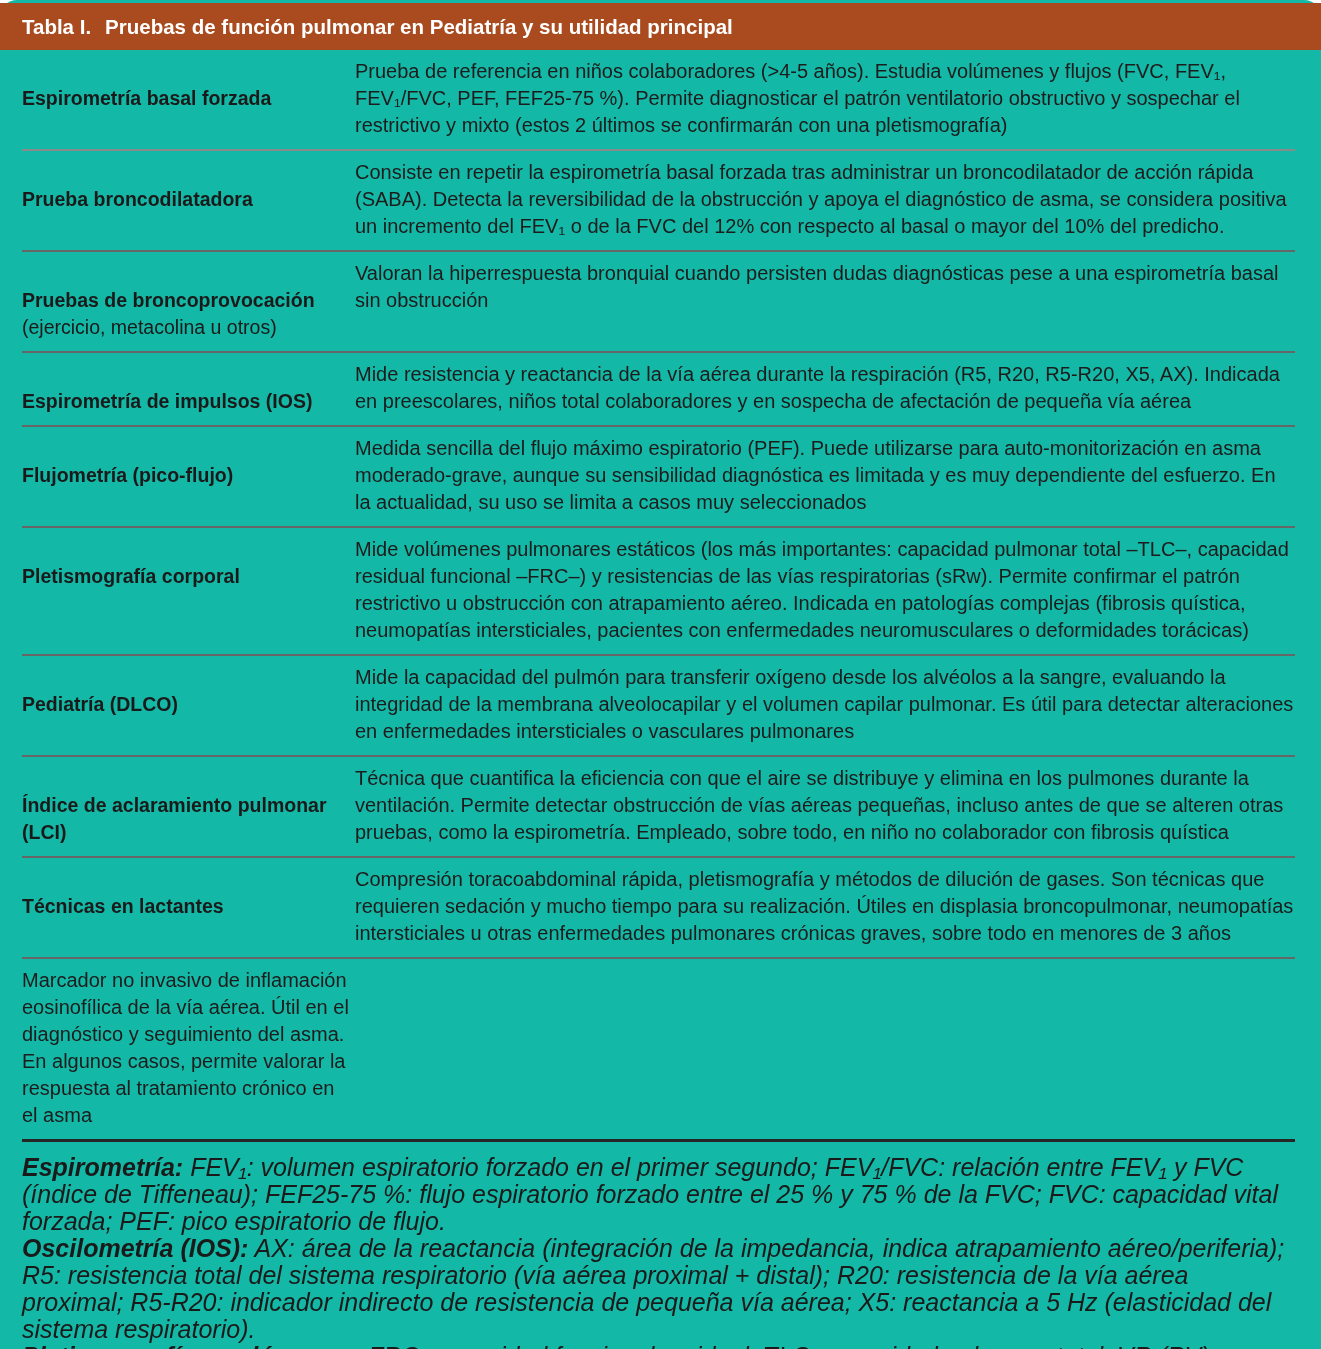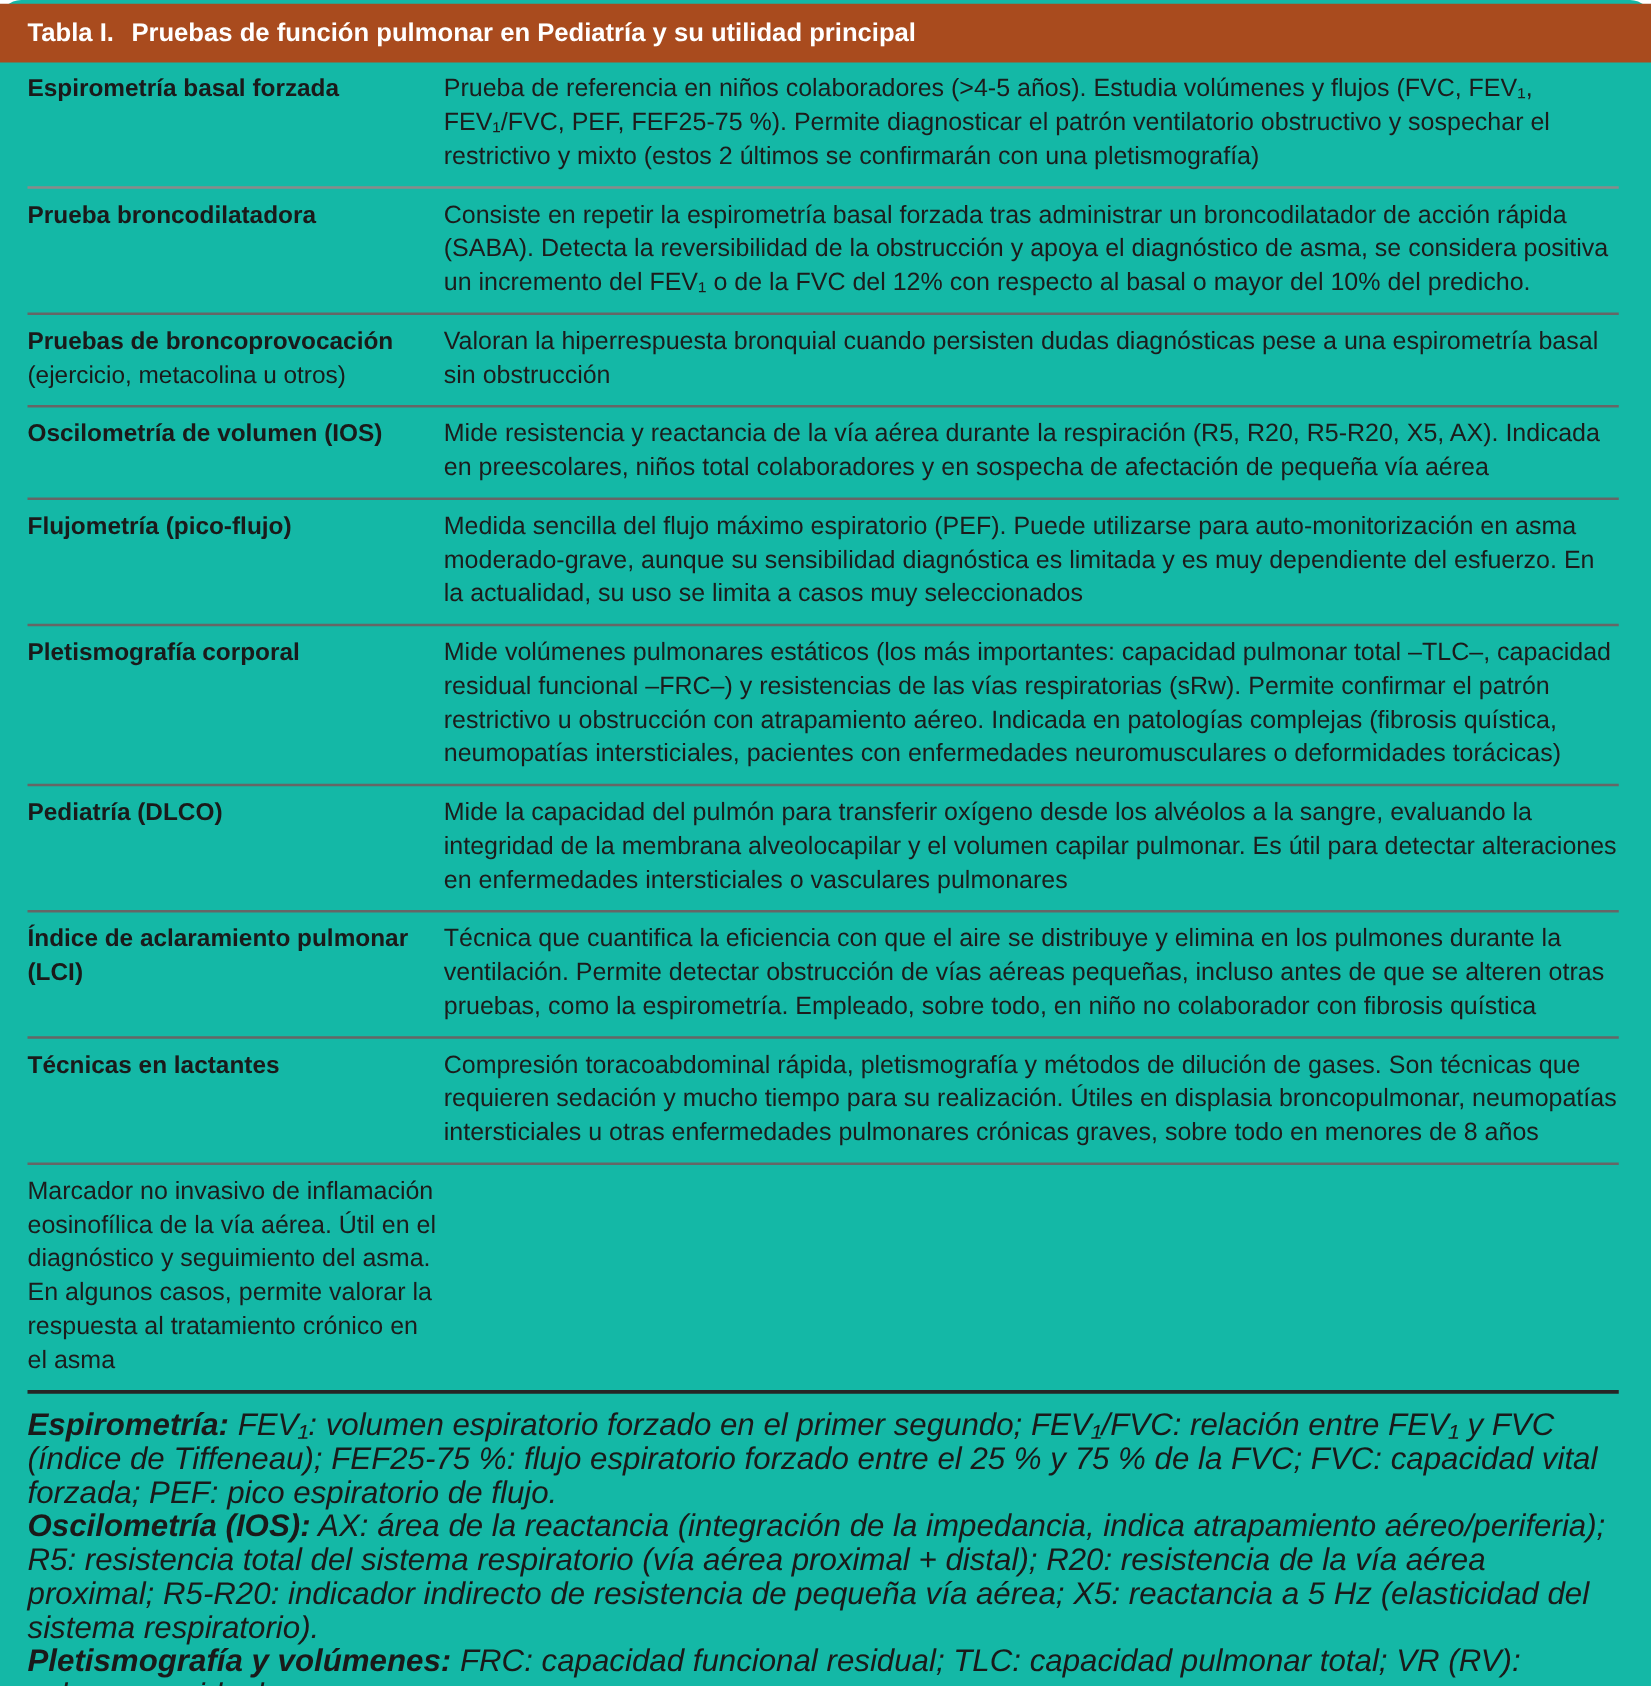--- a/index.html
+++ b/index.html
@@ -32,20 +32,21 @@
     border-bottom: 2px solid #666666;
     font-size: 20px;
     line-height: 27px;
   }
   .row:first-child { border-bottom-color: #8a8a8a; }
   .row:last-child { border-bottom: 3px solid #262626; }
   .term {
     font-weight: bold;
     font-size: 19.5px;
     max-width: 310px;
+    margin-top: 27px;
   }
   .term .term-note { display: block; font-weight: normal; }
   .desc { color: #1c1c1c; }
   .footnotes {
     margin: 0 24px 0 20px;
     padding: 12px 2px 16px 2px;
     font-style: italic;
     font-size: 25px;
     line-height: 27px;
   }
@@ -76,21 +77,21 @@
 
     <div class="row">
       <div class="term">
         <span>Pruebas de broncoprovocación</span>
         <span class="term-note">(ejercicio, metacolina u otros)</span>
       </div>
       <div class="desc">Valoran la hiperrespuesta bronquial cuando persisten dudas diagnósticas pese a una espirometría basal sin obstrucción</div>
     </div>
 
     <div class="row">
-      <div class="term">Oscilometría de volumen (IOS)</div>
+      <div class="term">Espirometría de impulsos (IOS)</div>
       <div class="desc">Mide resistencia y reactancia de la vía aérea durante la respiración (R5, R20, R5-R20, X5, AX). Indicada en preescolares, niños total colaboradores y en sospecha de afectación de pequeña vía aérea</div>
     </div>
 
     <div class="row">
       <div class="term">Flujometría (pico-flujo)</div>
       <div class="desc">Medida sencilla del flujo máximo espiratorio (PEF). Puede utilizarse para auto-monitorización en asma moderado-grave, aunque su sensibilidad diagnóstica es limitada y es muy dependiente del esfuerzo. En la actualidad, su uso se limita a casos muy seleccionados</div>
     </div>
 
     <div class="row">
       <div class="term">Pletismografía corporal</div>
@@ -102,21 +103,21 @@
       <div class="desc">Mide la capacidad del pulmón para transferir oxígeno desde los alvéolos a la sangre, evaluando la integridad de la membrana alveolocapilar y el volumen capilar pulmonar. Es útil para detectar alteraciones en enfermedades intersticiales o vasculares pulmonares</div>
     </div>
 
     <div class="row">
       <div class="term">Índice de aclaramiento pulmonar (LCI)</div>
       <div class="desc">Técnica que cuantifica la eficiencia con que el aire se distribuye y elimina en los pulmones durante la ventilación. Permite detectar obstrucción de vías aéreas pequeñas, incluso antes de que se alteren otras pruebas, como la espirometría. Empleado, sobre todo, en niño no colaborador con fibrosis quística</div>
     </div>
 
     <div class="row">
       <div class="term">Técnicas en lactantes</div>
-      <div class="desc">Compresión toracoabdominal rápida, pletismografía y métodos de dilución de gases. Son técnicas que requieren sedación y mucho tiempo para su realización. Útiles en displasia broncopulmonar, neumopatías intersticiales u otras enfermedades pulmonares crónicas graves, sobre todo en menores de 8 años</div>
+      <div class="desc">Compresión toracoabdominal rápida, pletismografía y métodos de dilución de gases. Son técnicas que requieren sedación y mucho tiempo para su realización. Útiles en displasia broncopulmonar, neumopatías intersticiales u otras enfermedades pulmonares crónicas graves, sobre todo en menores de 3 años</div>
     </div>
 
     <div class="row">
       <div class="desc">Marcador no invasivo de inflamación eosinofílica de la vía aérea. Útil en el diagnóstico y seguimiento del asma. En algunos casos, permite valorar la respuesta al tratamiento crónico en el asma</div>
     </div>
 
   </div>
 
   <div class="footnotes">
     <p><strong>Espirometría:</strong> <span>FEV₁: volumen espiratorio forzado en el primer segundo;  FEV₁/FVC: relación entre FEV₁ y FVC (índice de Tiffeneau); FEF25-75 %: flujo espiratorio forzado entre el 25 % y 75 % de la FVC;  FVC: capacidad vital forzada;  PEF: pico espiratorio de flujo.</span></p>

